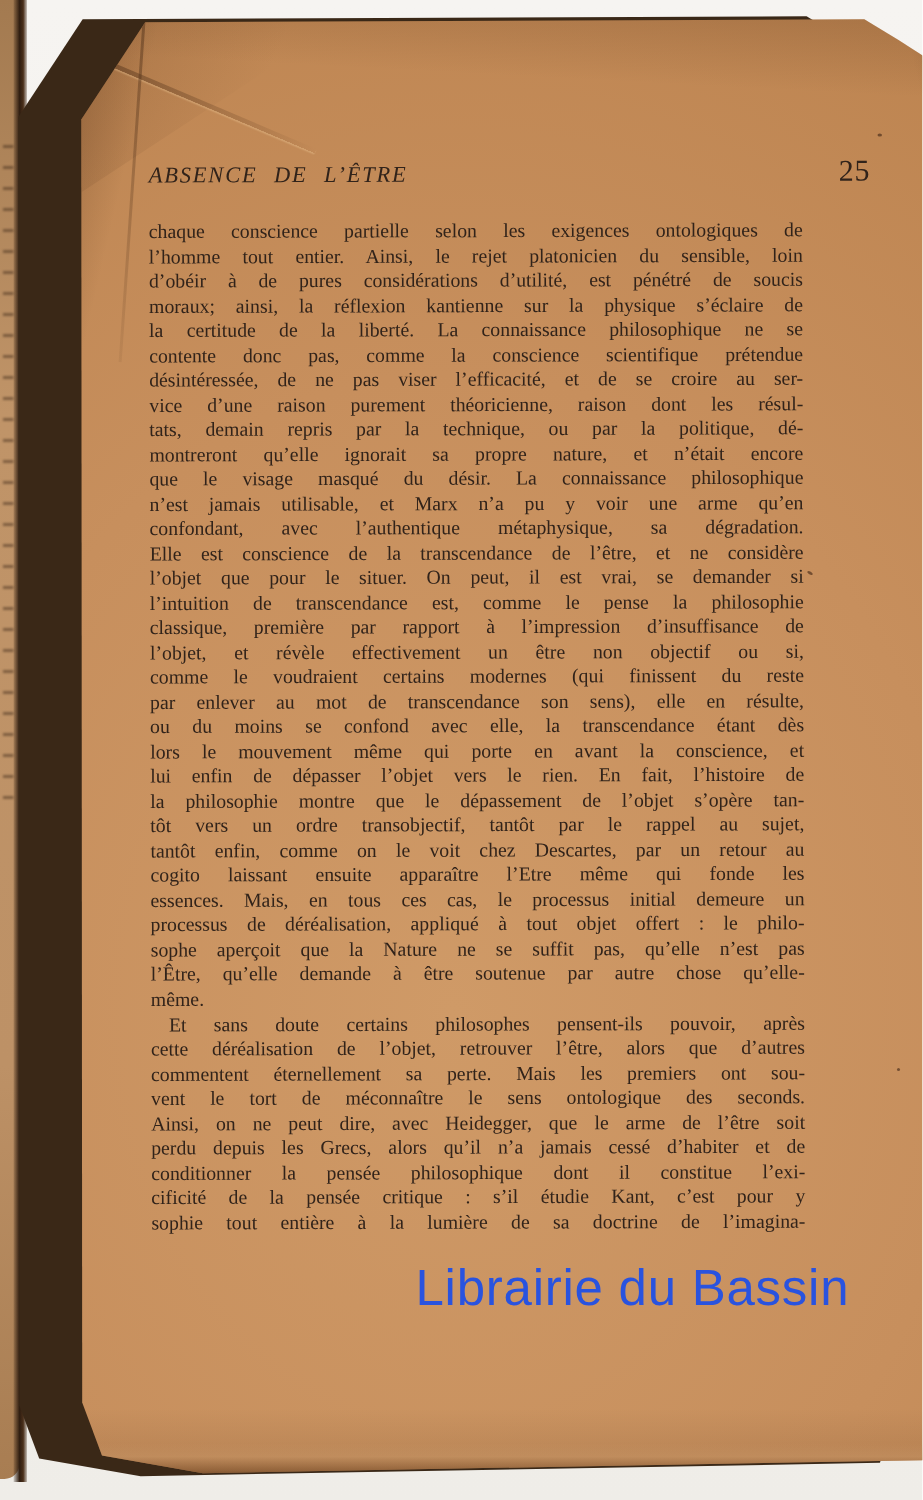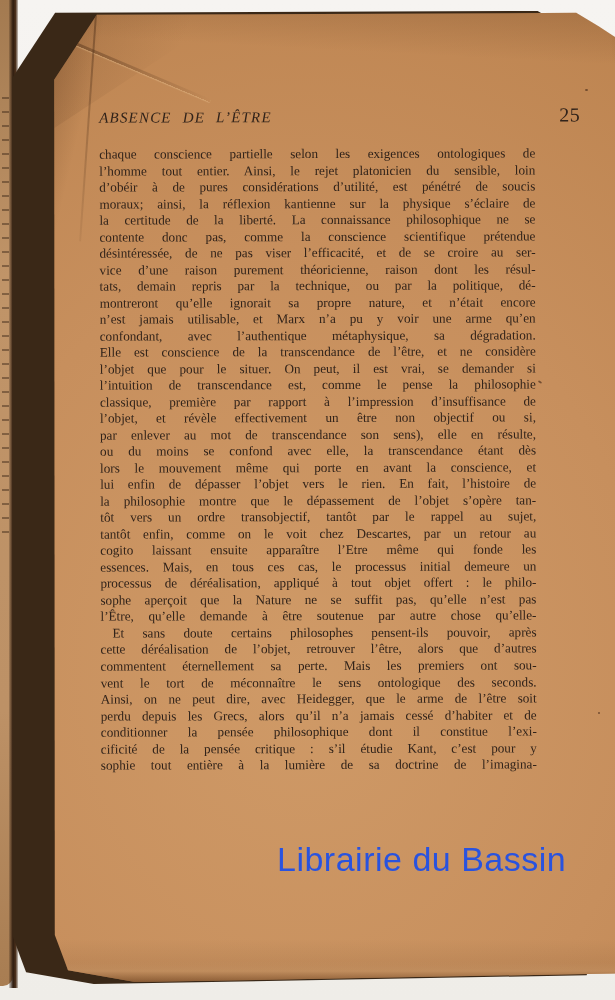--- a/index.html
+++ b/index.html
@@ -99,39 +99,42 @@
           <div class="line">chaque conscience partielle selon les exigences ontologiques de</div>
           <div class="line">l’homme tout entier. Ainsi, le rejet platonicien du sensible, loin</div>
           <div class="line">d’obéir à de pures considérations d’utilité, est pénétré de soucis</div>
           <div class="line">moraux; ainsi, la réflexion kantienne sur la physique s’éclaire de</div>
           <div class="line">la certitude de la liberté. La connaissance philosophique ne se</div>
           <div class="line">contente donc pas, comme la conscience scientifique prétendue</div>
           <div class="line">désintéressée, de ne pas viser l’efficacité, et de se croire au ser-</div>
           <div class="line">vice d’une raison purement théoricienne, raison dont les résul-</div>
           <div class="line">tats, demain repris par la technique, ou par la politique, dé-</div>
           <div class="line">montreront qu’elle ignorait sa propre nature, et n’était encore</div>
+          <div class="line">que le visage masqué du désir. La connaissance philosophique</div>
           <div class="line">n’est jamais utilisable, et Marx n’a pu y voir une arme qu’en</div>
           <div class="line">confondant, avec l’authentique métaphysique, sa dégradation.</div>
           <div class="line">Elle est conscience de la transcendance de l’être, et ne considère</div>
           <div class="line">l’objet que pour le situer. On peut, il est vrai, se demander si</div>
           <div class="line">l’intuition de transcendance est, comme le pense la philosophie</div>
           <div class="line">classique, première par rapport à l’impression d’insuffisance de</div>
           <div class="line">l’objet, et révèle effectivement un être non objectif ou si,</div>
+          <div class="line">comme le voudraient certains modernes (qui finissent du reste</div>
           <div class="line">par enlever au mot de transcendance son sens), elle en résulte,</div>
           <div class="line">ou du moins se confond avec elle, la transcendance étant dès</div>
           <div class="line">lors le mouvement même qui porte en avant la conscience, et</div>
           <div class="line">lui enfin de dépasser l’objet vers le rien. En fait, l’histoire de</div>
           <div class="line">la philosophie montre que le dépassement de l’objet s’opère tan-</div>
           <div class="line">tôt vers un ordre transobjectif, tantôt par le rappel au sujet,</div>
           <div class="line">tantôt enfin, comme on le voit chez Descartes, par un retour au</div>
           <div class="line">cogito laissant ensuite apparaître l’Etre même qui fonde les</div>
           <div class="line">essences. Mais, en tous ces cas, le processus initial demeure un</div>
           <div class="line">processus de déréalisation, appliqué à tout objet offert : le philo-</div>
           <div class="line">sophe aperçoit que la Nature ne se suffit pas, qu’elle n’est pas</div>
           <div class="line">l’Être, qu’elle demande à être soutenue par autre chose qu’elle-</div>
+          <div class="line nj">même.</div>
           <div class="line ind">Et sans doute certains philosophes pensent-ils pouvoir, après</div>
           <div class="line">cette déréalisation de l’objet, retrouver l’être, alors que d’autres</div>
           <div class="line">commentent éternellement sa perte. Mais les premiers ont sou-</div>
           <div class="line">vent le tort de méconnaître le sens ontologique des seconds.</div>
           <div class="line">Ainsi, on ne peut dire, avec Heidegger, que le arme de l’être soit</div>
           <div class="line">perdu depuis les Grecs, alors qu’il n’a jamais cessé d’habiter et de</div>
           <div class="line">conditionner la pensée philosophique dont il constitue l’exi-</div>
           <div class="line">cificité de la pensée critique : s’il étudie Kant, c’est pour y</div>
           <div class="line">sophie tout entière à la lumière de sa doctrine de l’imagina-</div>
         </div>

